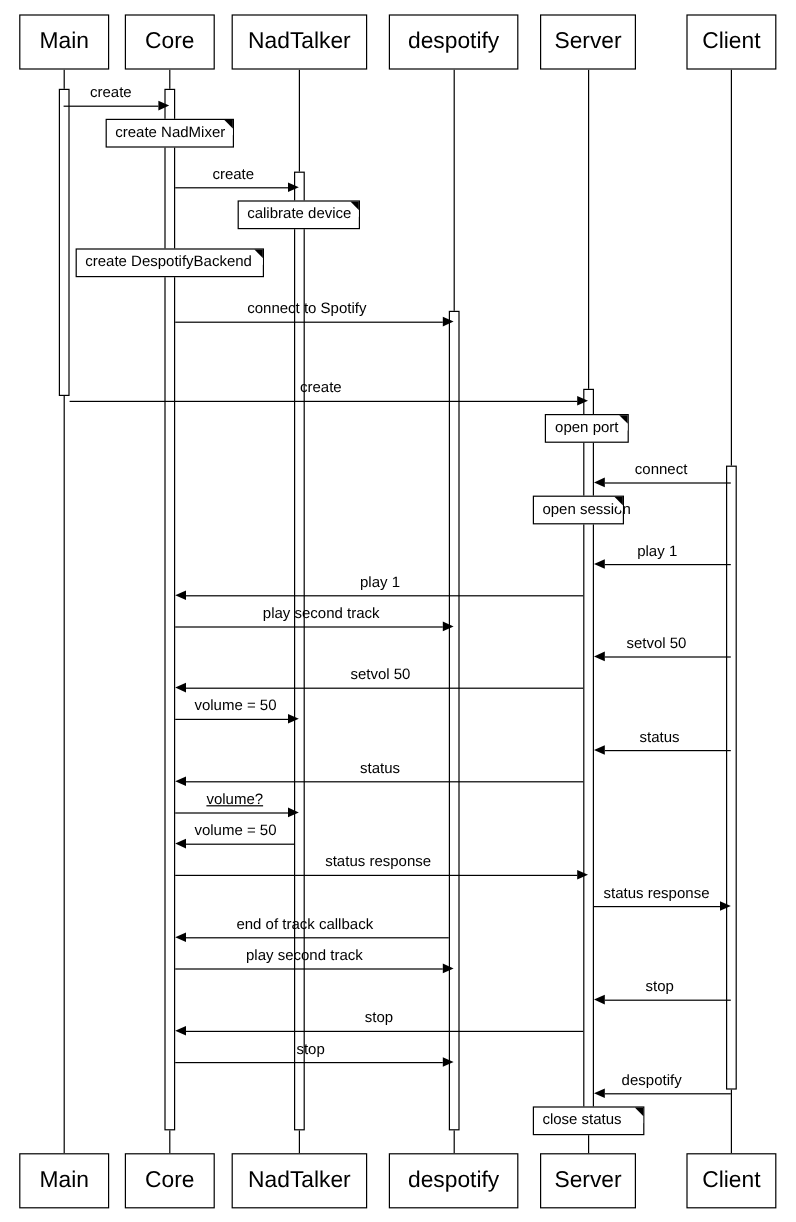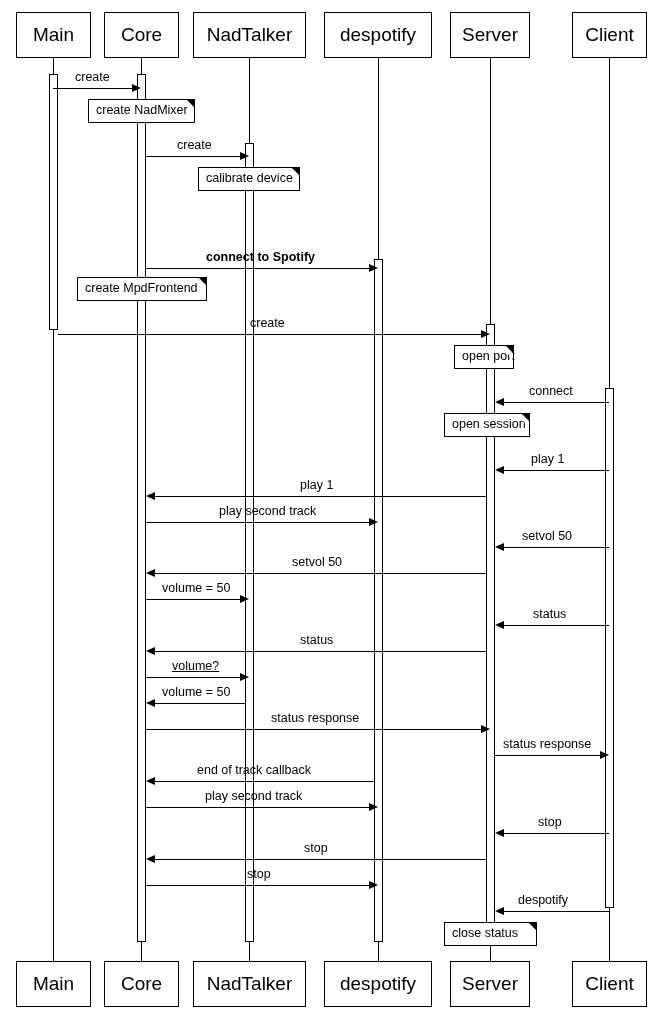--- a/index.html
+++ b/index.html
@@ -120,21 +120,21 @@
   <div class="msg-line" style="left:53px; top:88px; width:79px;"></div>
   <div class="arrow-head arrow-right" style="left:132px; top:84px;"></div>
   <div class="msg-label" style="left:75px; top:70px;">create</div>
 
   <div class="msg-line" style="left:146px; top:156px; width:94px;"></div>
   <div class="arrow-head arrow-right" style="left:240px; top:152px;"></div>
   <div class="msg-label" style="left:177px; top:138px;">create</div>
 
   <div class="msg-line" style="left:146px; top:268px; width:223px;"></div>
   <div class="arrow-head arrow-right" style="left:369px; top:264px;"></div>
-  <div class="msg-label" style="left:206px; top:250px;font-weight:bold;">connect to Spotify</div>
+  <div class="msg-label" style="left:206px; top:250px;">connect to Spotify</div>
 
   <div class="msg-line" style="left:58px; top:334px; width:423px;"></div>
   <div class="arrow-head arrow-right" style="left:481px; top:330px;"></div>
   <div class="msg-label" style="left:250px; top:316px;">create</div>
 
   <div class="msg-line" style="left:504px; top:402px; width:105px;"></div>
   <div class="arrow-head arrow-left" style="left:495px; top:398px;"></div>
   <div class="msg-label" style="left:529px; top:384px;">connect</div>
 
   <div class="msg-line" style="left:504px; top:470px; width:105px;"></div>
@@ -214,33 +214,33 @@
     <span class="fold">
         <span class="fold-inner"></span>
       </span>
   </div>
   <div class="note" style="left:198px; top:167px; width:102px;">
     <span>calibrate device</span>
     <span class="fold">
         <span class="fold-inner"></span>
       </span>
   </div>
-  <div class="note" style="left:77px; top:277px; width:130px;">
-    <span>create MpdFrontend</span>
-    <span class="fold">
-        <span class="fold-inner"></span>
-      </span>
-  </div>
-  <div class="note" style="left:454px; top:345px; width:60px;">
+  <div class="note" style="left:63px; top:207px; width:157px;">
+    <span>create DespotifyBackend</span>
+    <span class="fold">
+        <span class="fold-inner"></span>
+      </span>
+  </div>
+  <div class="note" style="left:454px; top:345px; width:70px;text-align:center;">
     <span>open port</span>
     <span class="fold">
         <span class="fold-inner"></span>
       </span>
   </div>
-  <div class="note" style="left:444px; top:413px; width:86px;">
+  <div class="note" style="left:444px; top:413px; width:76px;">
     <span>open session</span>
     <span class="fold">
         <span class="fold-inner"></span>
       </span>
   </div>
   <div class="note" style="left:444px; top:922px; width:93px;">
     <span>close status</span>
     <span class="fold">
         <span class="fold-inner"></span>
       </span>

